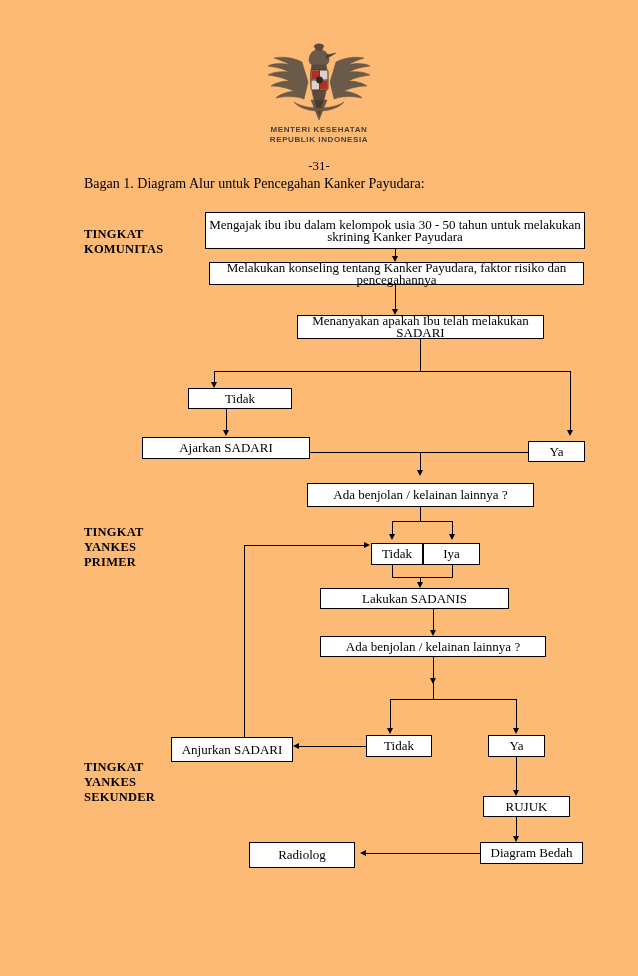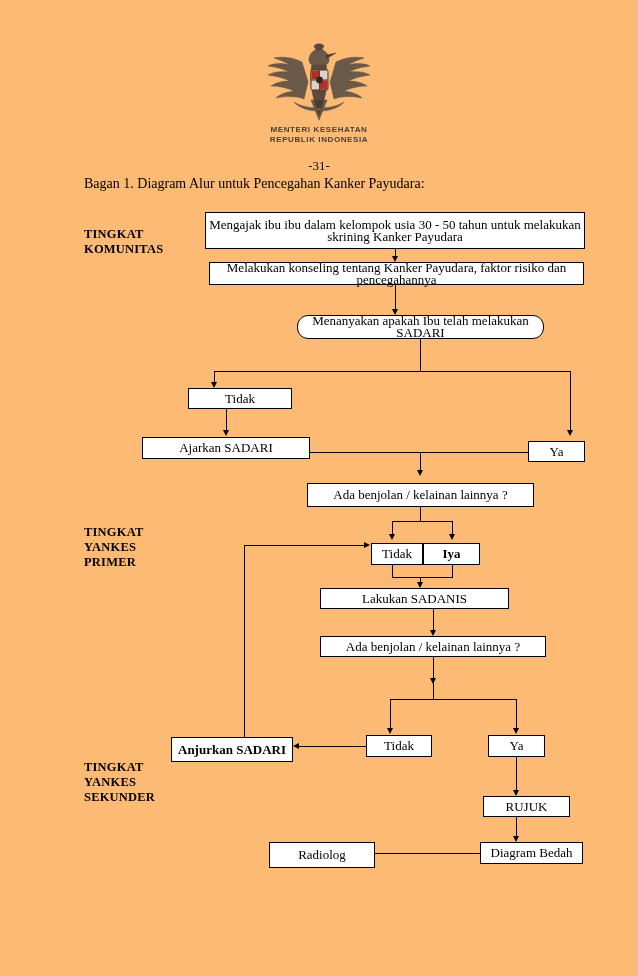--- a/index.html
+++ b/index.html
@@ -182,21 +182,21 @@
   <div class="node" style="left:205px; top:212px; width:380px; height:37px;">Mengajak ibu ibu dalam kelompok usia 30 - 50  tahun untuk melakukan skrining Kanker Payudara</div>
 
   <div class="ln v" style="left:395px; top:249px; height:8px;"></div>
   <div class="arrow down" style="left:391.5px; top:256px;"></div>
 
   <div class="node" style="left:209px; top:262px; width:375px; height:23px;">Melakukan konseling tentang Kanker Payudara, faktor risiko dan pencegahannya</div>
 
   <div class="ln v" style="left:395px; top:285px; height:24px;"></div>
   <div class="arrow down" style="left:391.5px; top:309px;"></div>
 
-  <div class="node" style="left:297px; top:315px; width:247px; height:24px;border-radius:11px;">Menanyakan apakah Ibu telah melakukan SADARI</div>
+  <div class="node" style="left:297px; top:315px; width:247px; height:24px;">Menanyakan apakah Ibu telah melakukan SADARI</div>
 
   <div class="ln v" style="left:420px; top:339px; height:32px;"></div>
   <div class="ln h" style="left:214px; top:371px; width:357px;"></div>
 
   <div class="ln v" style="left:214px; top:371px; height:11px;"></div>
   <div class="arrow down" style="left:210.5px; top:382px;"></div>
 
   <div class="ln v" style="left:570px; top:371px; height:59px;"></div>
   <div class="arrow down" style="left:566.5px; top:430px;"></div>
 
@@ -216,21 +216,21 @@
   <div class="node" style="left:307px; top:483px; width:227px; height:24px;">Ada benjolan / kelainan lainnya ?</div>
 
   <div class="ln v" style="left:420px; top:507px; height:14px;"></div>
   <div class="ln h" style="left:392px; top:521px; width:61px;"></div>
   <div class="ln v" style="left:392px; top:521px; height:13px;"></div>
   <div class="arrow down" style="left:388.5px; top:534px;"></div>
   <div class="ln v" style="left:452px; top:521px; height:13px;"></div>
   <div class="arrow down" style="left:448.5px; top:534px;"></div>
 
   <div class="node" style="left:371px; top:543px; width:52px; height:22px;">Tidak</div>
-  <div class="node" style="left:423px; top:543px; width:57px; height:22px;font-weight:bold;">Iya</div>
+  <div class="node" style="left:423px; top:543px; width:57px; height:22px;">Iya</div>
 
   <div class="ln v" style="left:392px; top:565px; height:12px;"></div>
   <div class="ln v" style="left:452px; top:565px; height:12px;"></div>
   <div class="ln h" style="left:392px; top:577px; width:61px;"></div>
   <div class="ln v" style="left:420px; top:577px; height:5px;"></div>
   <div class="arrow down" style="left:416.5px; top:582px;"></div>
 
   <div class="node" style="left:320px; top:588px; width:189px; height:21px;">Lakukan SADANIS</div>
   <div class="ln v" style="left:433px; top:609px; height:21px;"></div>
   <div class="arrow down" style="left:429.5px; top:630px;"></div>
@@ -245,33 +245,33 @@
   <div class="ln v" style="left:516px; top:699px; height:29px;"></div>
   <div class="arrow down" style="left:512.5px; top:728px;"></div>
 
   <div class="node" style="left:366px; top:735px; width:66px; height:22px;">Tidak</div>
 
   <div class="node" style="left:488px; top:735px; width:57px; height:22px;">Ya</div>
 
   <div class="ln h" style="left:299px; top:746px; width:67px;"></div>
   <div class="arrow left" style="left:293px; top:742.5px;"></div>
 
-  <div class="node" style="left:171px; top:737px; width:122px; height:25px;font-weight:bold;">Anjurkan SADARI</div>
+  <div class="node" style="left:171px; top:737px; width:122px; height:25px;">Anjurkan SADARI</div>
 
   <div class="ln v" style="left:244px; top:545px; height:192px;"></div>
   <div class="ln h" style="left:244px; top:545px; width:120px;"></div>
   <div class="arrow right" style="left:364px; top:541.5px;"></div>
 
   <div class="ln v" style="left:516px; top:757px; height:33px;"></div>
   <div class="arrow down" style="left:512.5px; top:790px;"></div>
 
   <div class="node" style="left:483px; top:796px; width:87px; height:21px;">RUJUK</div>
   <div class="ln v" style="left:516px; top:817px; height:19px;"></div>
   <div class="arrow down" style="left:512.5px; top:836px;"></div>
 
   <div class="node" style="left:480px; top:842px; width:103px; height:22px;">Diagram Bedah</div>
 
   <div class="ln h" style="left:366px; top:853px; width:114px;"></div>
   <div class="arrow left" style="left:360px; top:849.5px;"></div>
 
-  <div class="node" style="left:269px; top:842px; width:106px; height:26px;">Radiolog</div>
+  <div class="node" style="left:249px; top:842px; width:106px; height:26px;">Radiolog</div>
 
 </div>
 
 </body></html>

